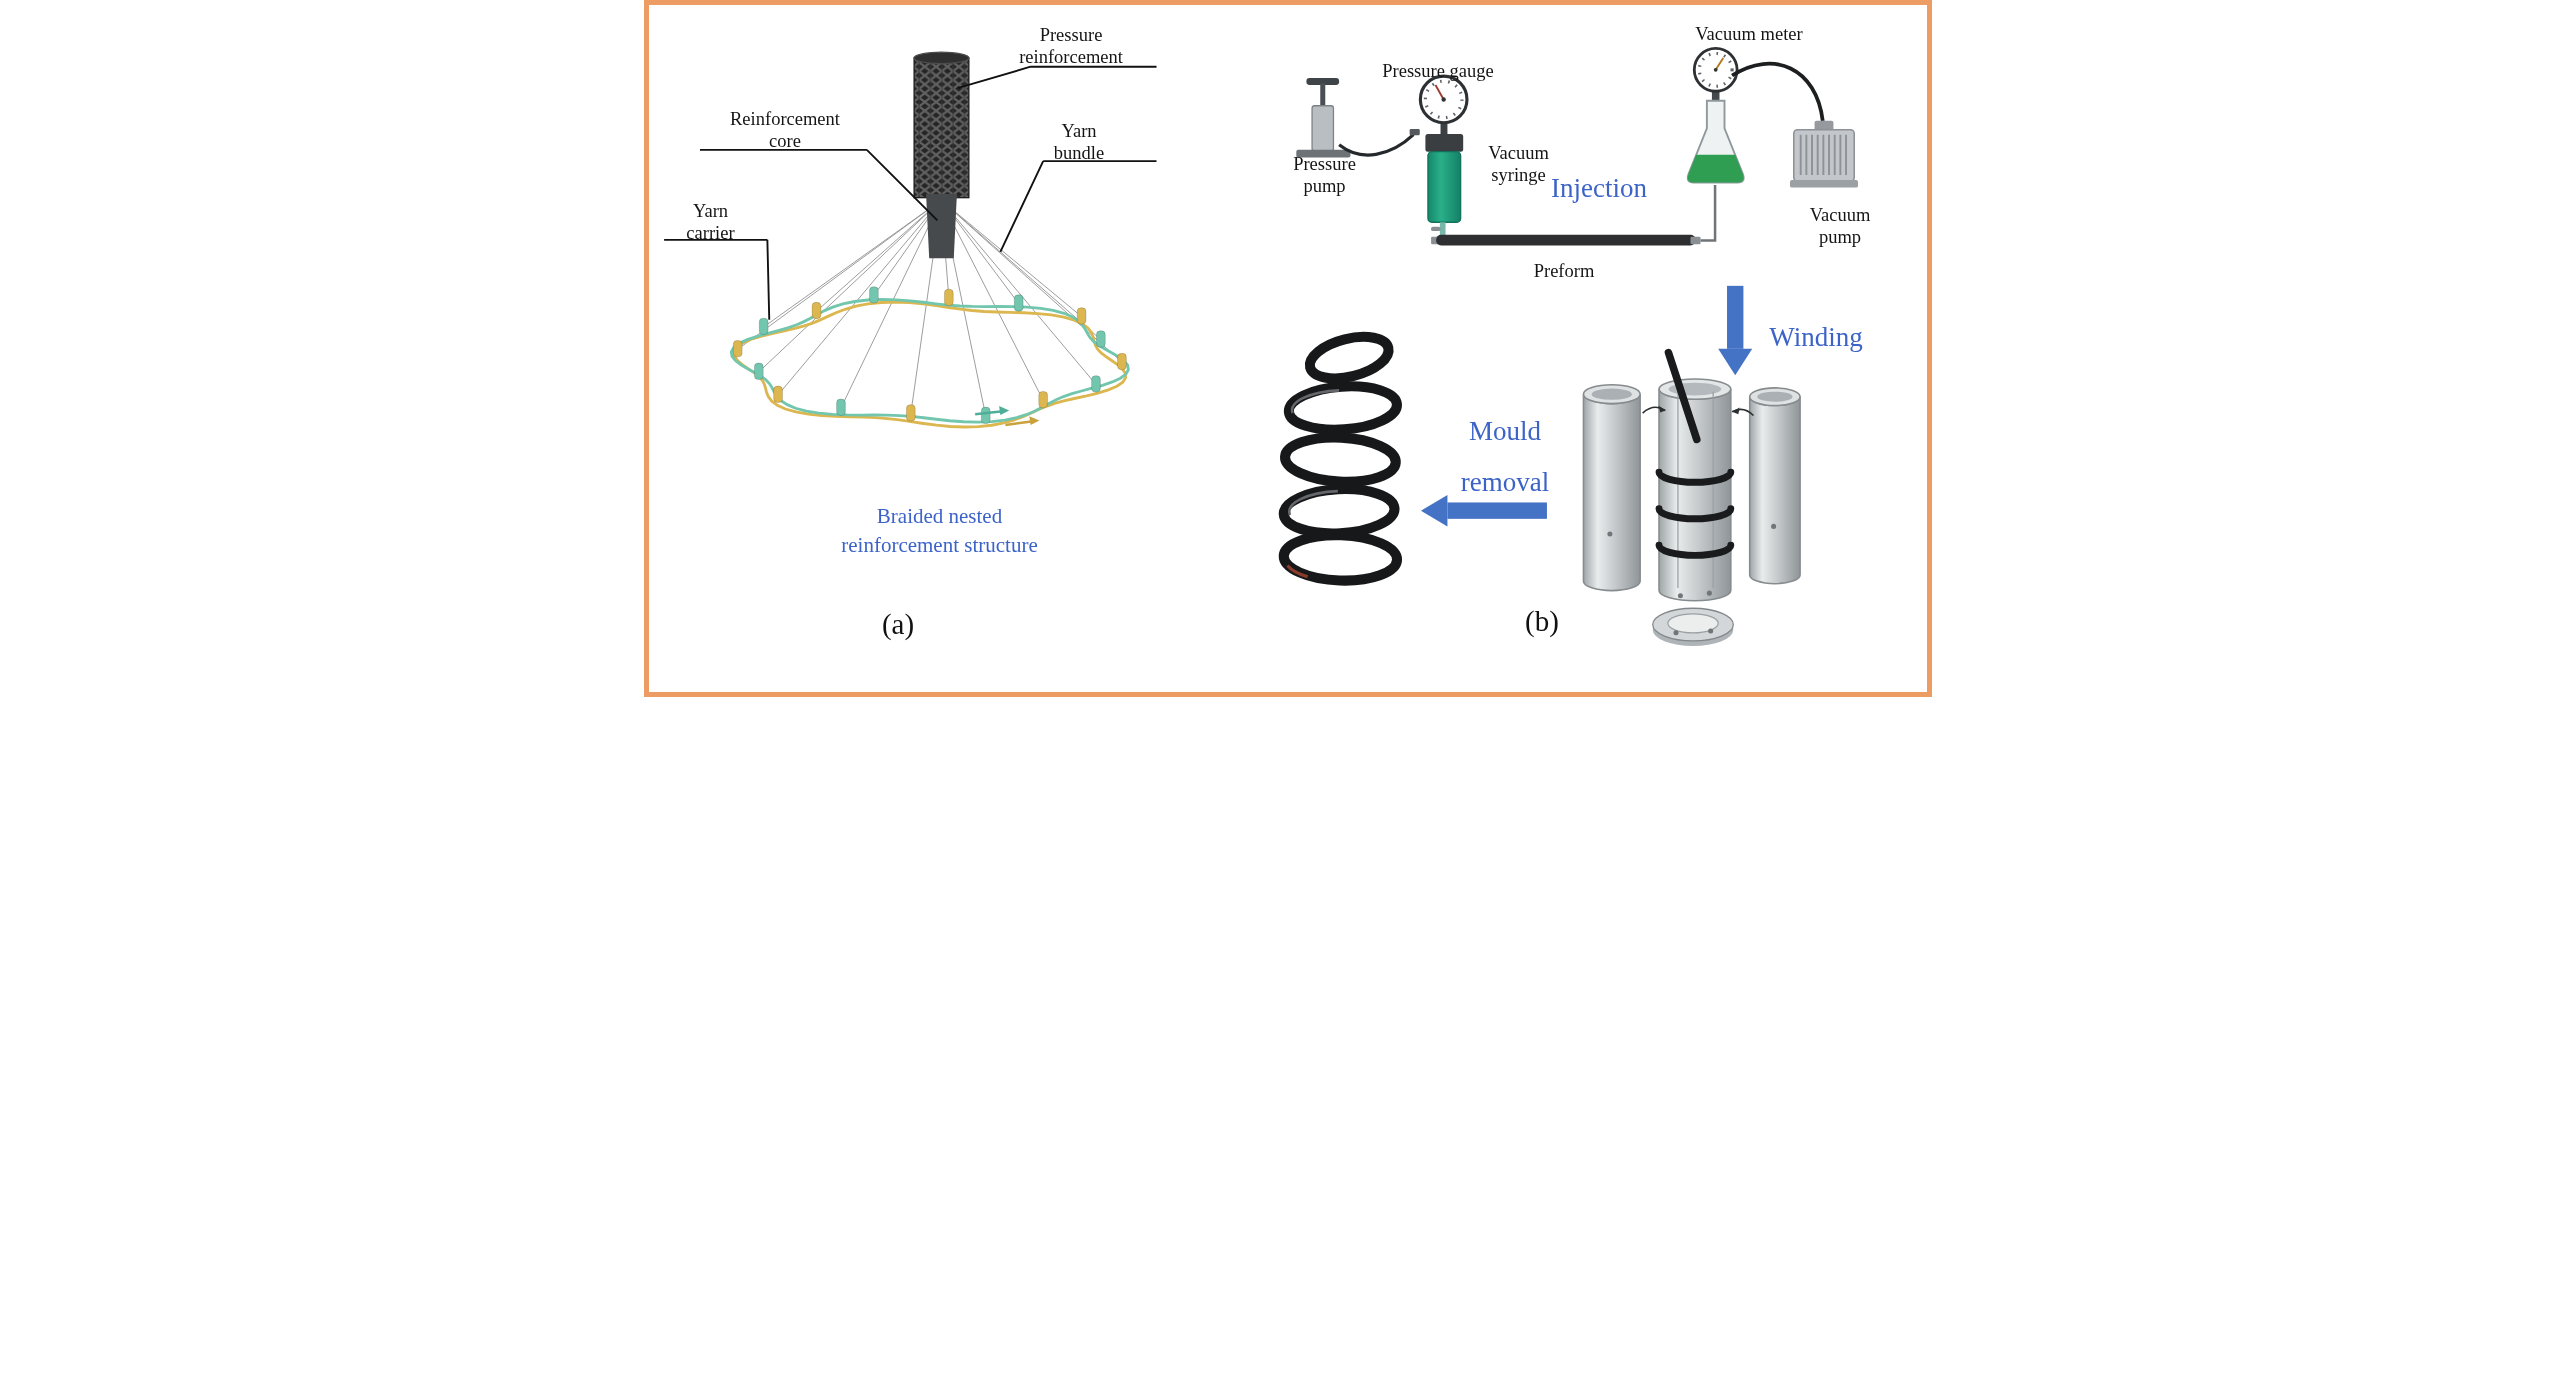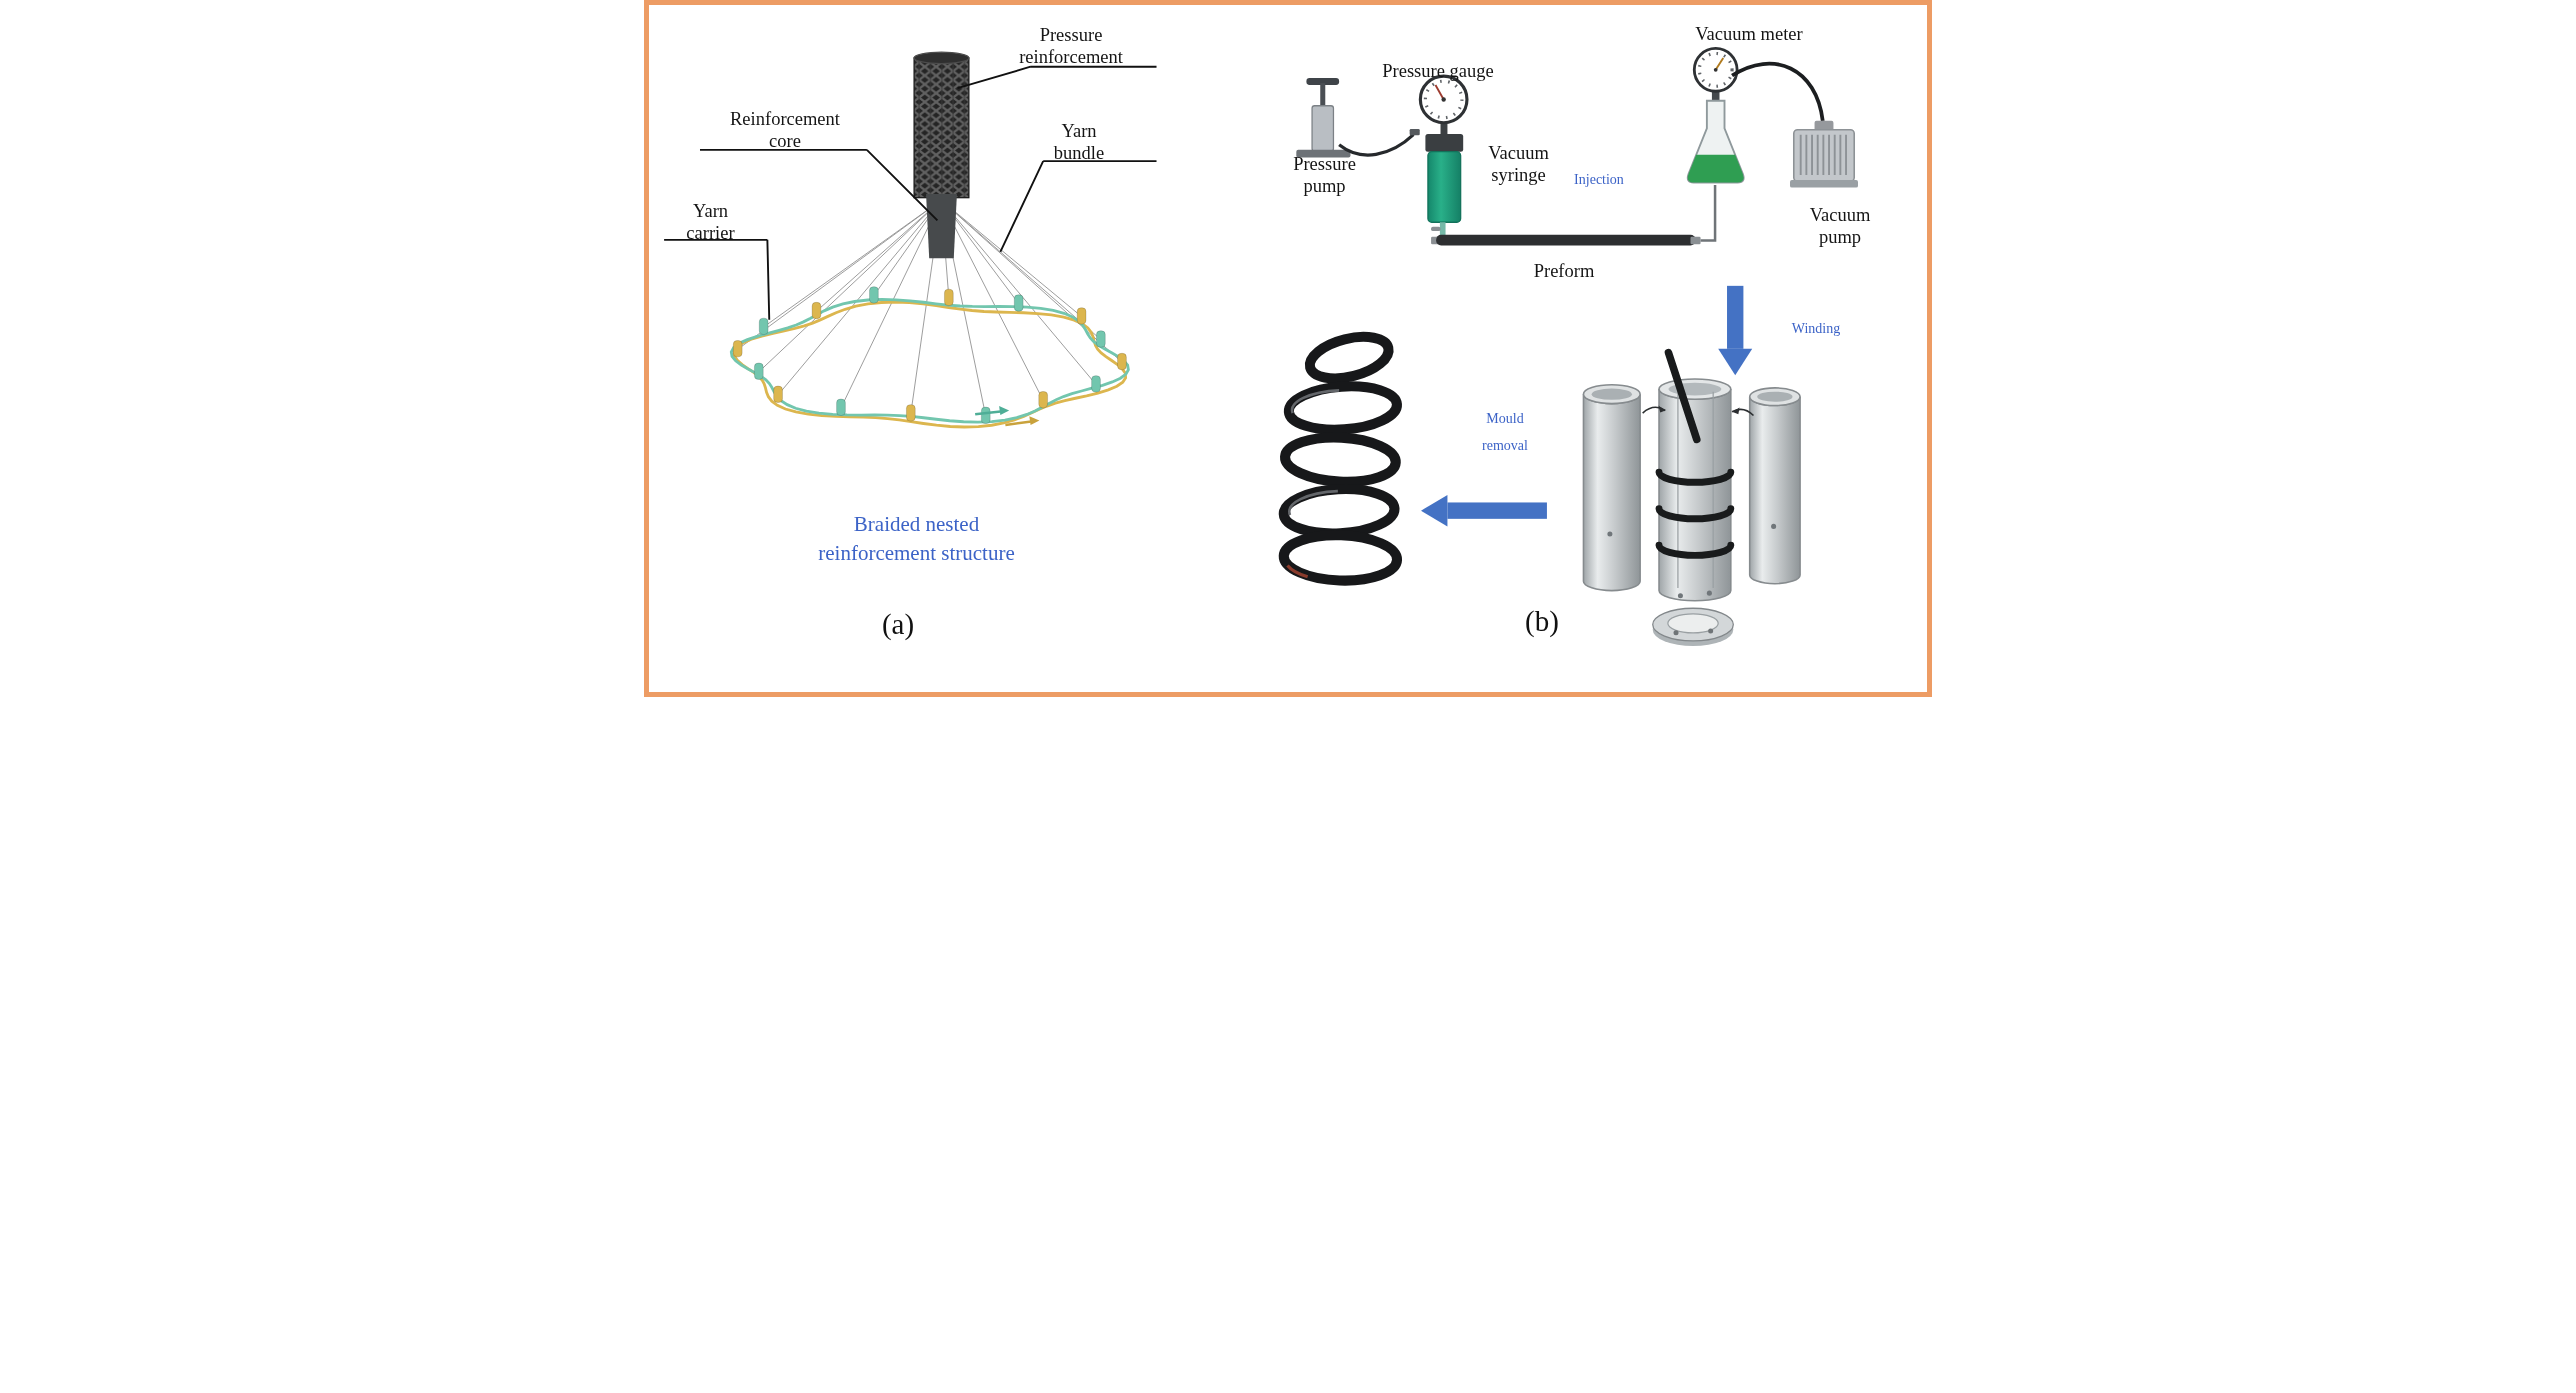--- a/index.html
+++ b/index.html
@@ -15,21 +15,21 @@
   }
   .art { position:absolute; left:0; top:0; width:1277px; height:687px; }
   .label {
     position:absolute;
     text-align:center;
     color:#151515;
     font-size:18.5px;
     line-height:1.2;
     white-space:pre-line;
   }
-  .label.blue { color:#3c63c7; font-size:14px; }
+  .label.blue { color:#3c63c7; font-size:27px; }
   .label.spread { line-height:1.9; }
   .label.caption { font-size:21px; line-height:1.4; }
   .label.tag { font-size:29px; color:#111; }
 </style>
 </head>
 <body>
 
 <div class="figure">
 
   <svg class="art" viewBox="0 0 2016 1091">
@@ -227,21 +227,21 @@
   </svg>
 
   <div class="label" style="left:342px; top:19px; width:160px;">Pressure
 reinforcement</div>
   <div class="label" style="left:56px; top:103px; width:160px;">Reinforcement
 core</div>
   <div class="label" style="left:366px; top:115px; width:128px;">Yarn
 bundle</div>
   <div class="label" style="left:7px; top:195px; width:109px;">Yarn
 carrier</div>
-  <div class="label blue caption" style="left:92px; top:497px; width:351px;margin-top:8px;">Braided nested
+  <div class="label blue caption" style="left:115px; top:497px; width:351px;">Braided nested
 reinforcement structure</div>
   <div class="label tag" style="left:201px; top:602px; width:96px;">(a)</div>
 
   <div class="label" style="left:709px; top:55px; width:160px;">Pressure gauge</div>
   <div class="label" style="left:1020px; top:18px; width:160px;font-family:Liberation Serif, serif;">Vacuum meter</div>
   <div class="label" style="left:621px; top:148px; width:109px;">Pressure
 pump</div>
   <div class="label" style="left:825px; top:137px; width:89px;">Vacuum
 syringe</div>
   <div class="label blue" style="left:899px; top:167px; width:102px;">Injection</div>

